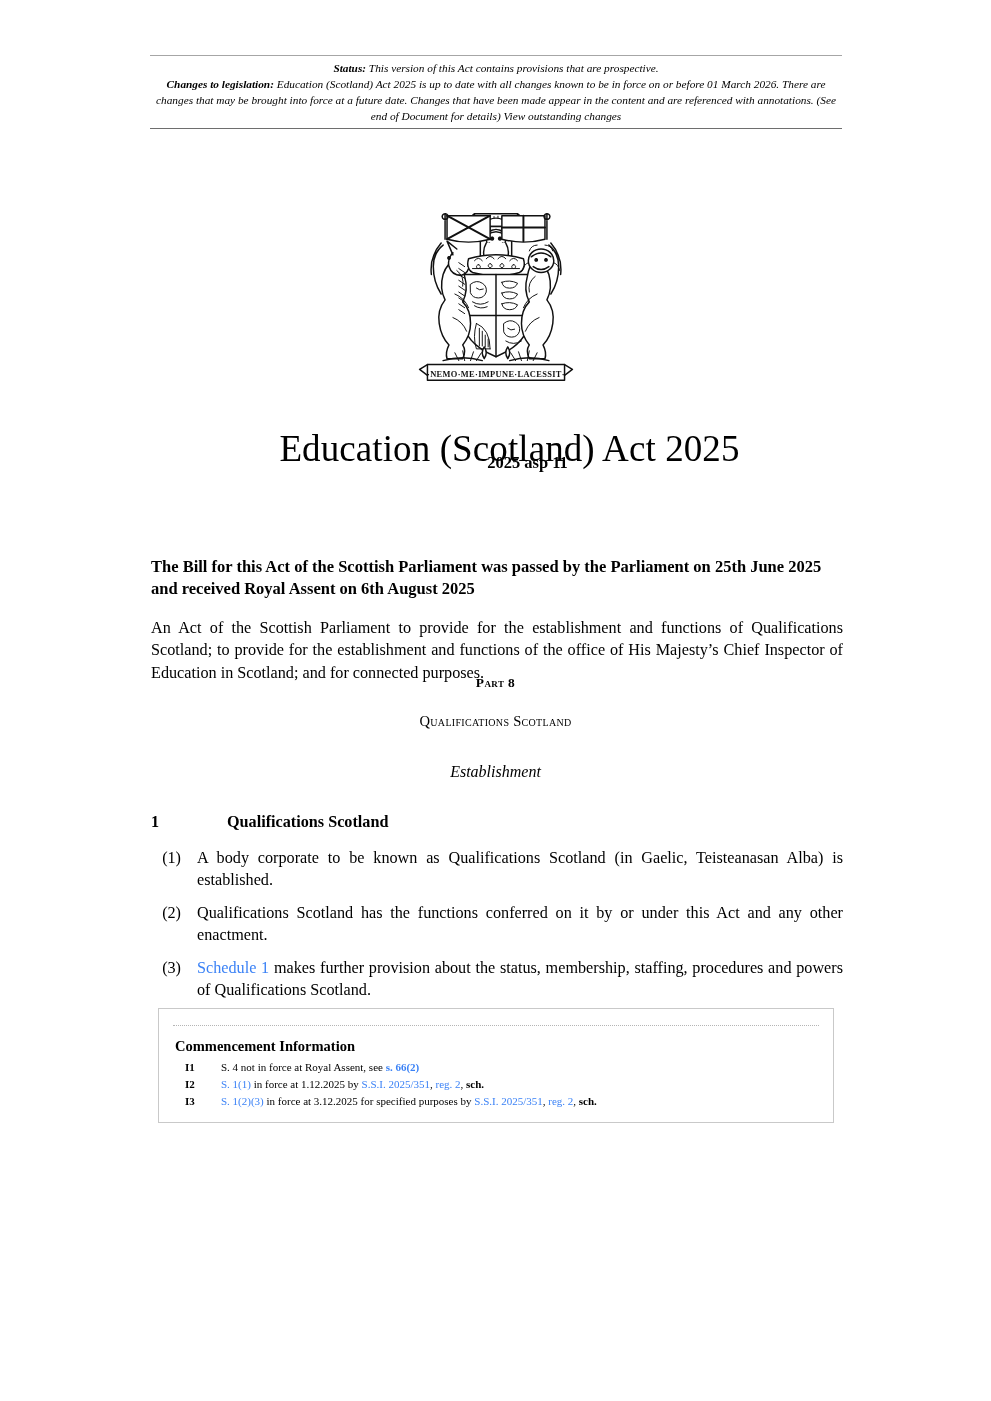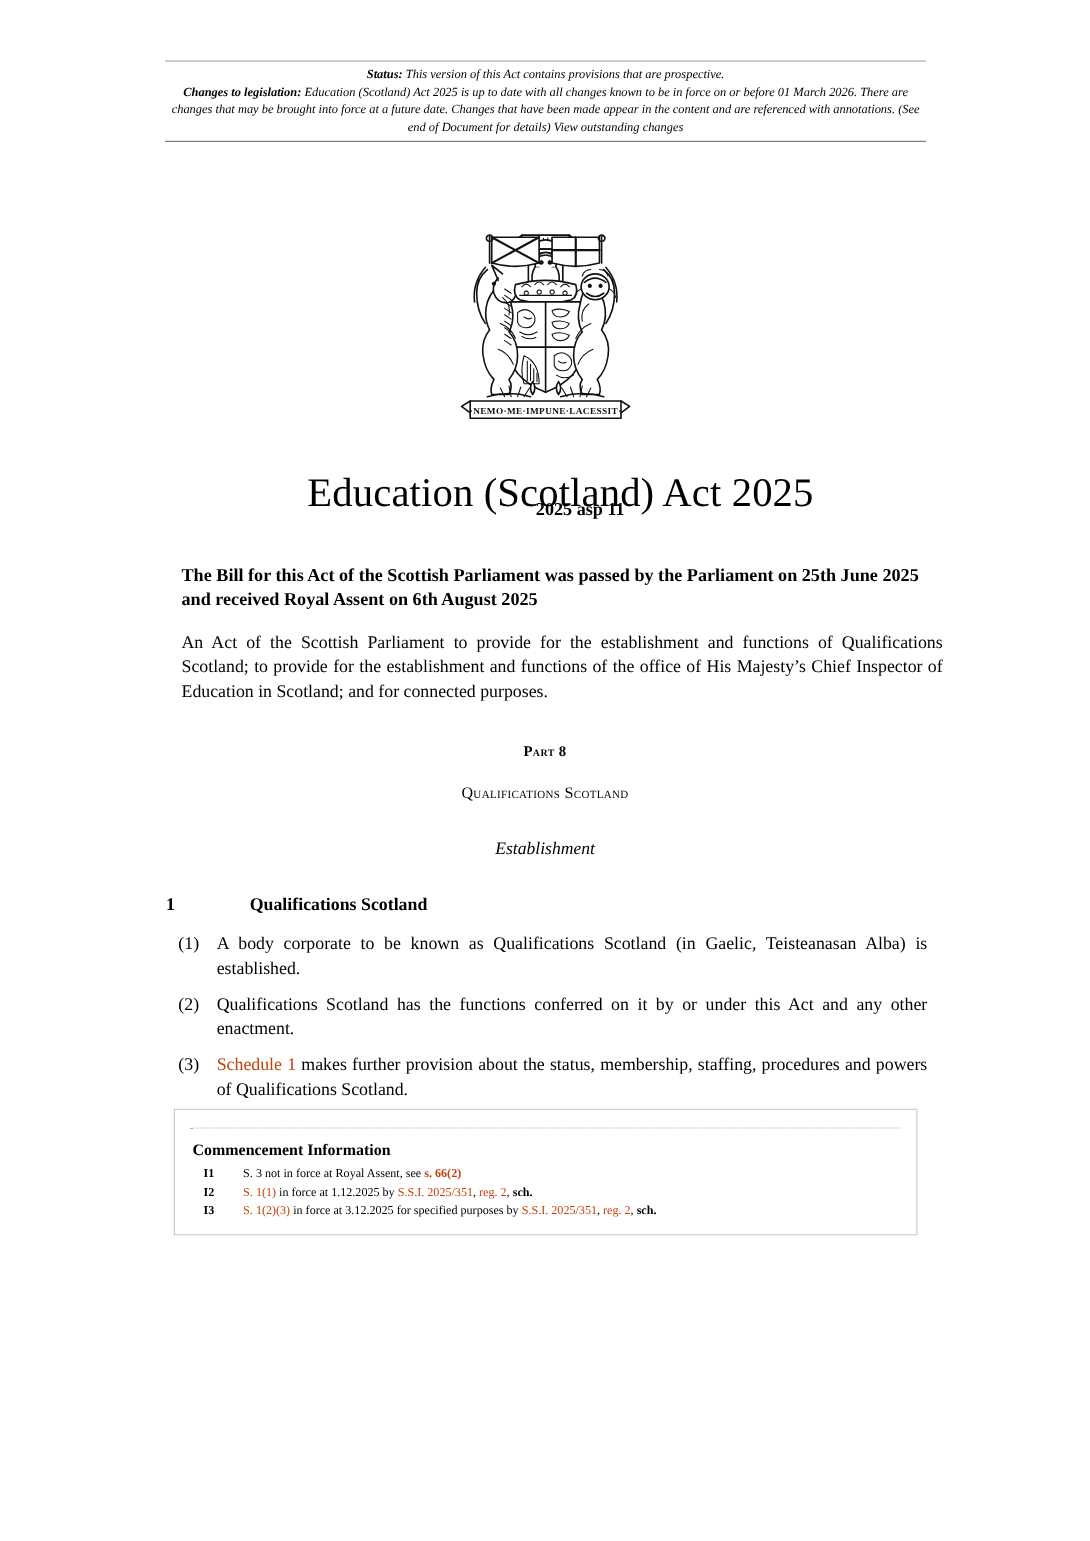--- a/index.html
+++ b/index.html
@@ -76,22 +76,23 @@
     width: 991px;
     text-align: center;
     font-size: 16.5px;
     font-weight: bold;
     margin-left: 32px;
   }
 
   
   .col {
     position: absolute;
-    left: 165px;
+    left: 151px;
     width: 692px;
+    margin-top: 44px;
   }
   .assent {
     top: 512px;
     font-size: 16.5px;
     font-weight: bold;
     line-height: 1.32;
     text-align: left;
   }
   .longtitle {
     top: 573px;
@@ -165,21 +166,21 @@
   .subsec:last-child { margin-bottom: 0; }
   .subsec .num {
     position: absolute;
     left: 43px;
     top: 0;
     width: 30px;
     text-align: right;
     transform: translateX(-43px);
   }
   a.lnk, .lnk {
-    color: #c2410c;
+    color: #3b82f6;
     text-decoration: none;
   }
 
   
   .ann-box {
     position: absolute;
     left: 158px;
     top: 1008px;
     width: 676px;
     box-sizing: border-box;
@@ -346,19 +347,19 @@
     </div>
     <div class="subsec">
       <span class="num">(3)</span><a class="lnk" href="#">Schedule 1</a><span> makes further provision about the status, membership, staffing, procedures and powers of Qualifications Scotland.</span>
     </div>
   </div>
 
   <div class="ann-box">
     <div class="ann-rule"></div>
     <div class="ann-title">Commencement Information</div>
     <div id="ann-rows">
-        <div class="ann-row"><span class="ann-id">I1</span><span>S. 3 not in force at Royal Assent, see </span><a class="lnk bold" href="#">s. 66(2)</a></div>
+        <div class="ann-row"><span class="ann-id">I1</span><span>S. 4 not in force at Royal Assent, see </span><a class="lnk bold" href="#">s. 66(2)</a></div>
         <div class="ann-row"><span class="ann-id">I2</span><a class="lnk" href="#">S. 1(1)</a><span> in force at 1.12.2025 by </span><a class="lnk" href="#">S.S.I. 2025/351</a><span>, </span><a class="lnk" href="#">reg. 2</a><span>, </span><span class="bold">sch.</span></div>
         <div class="ann-row"><span class="ann-id">I3</span><a class="lnk" href="#">S. 1(2)(3)</a><span> in force at 3.12.2025 for specified purposes by </span><a class="lnk" href="#">S.S.I. 2025/351</a><span>, </span><a class="lnk" href="#">reg. 2</a><span>, </span><span class="bold">sch.</span></div>
       </div>
   </div>
 
 </div>
 
 </body></html>

